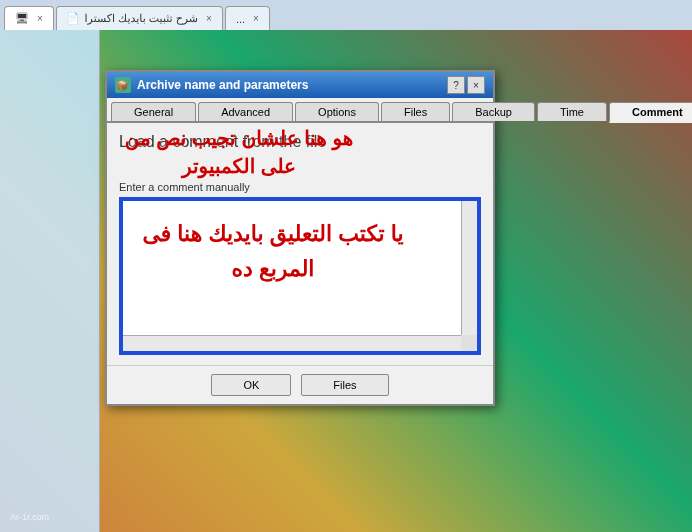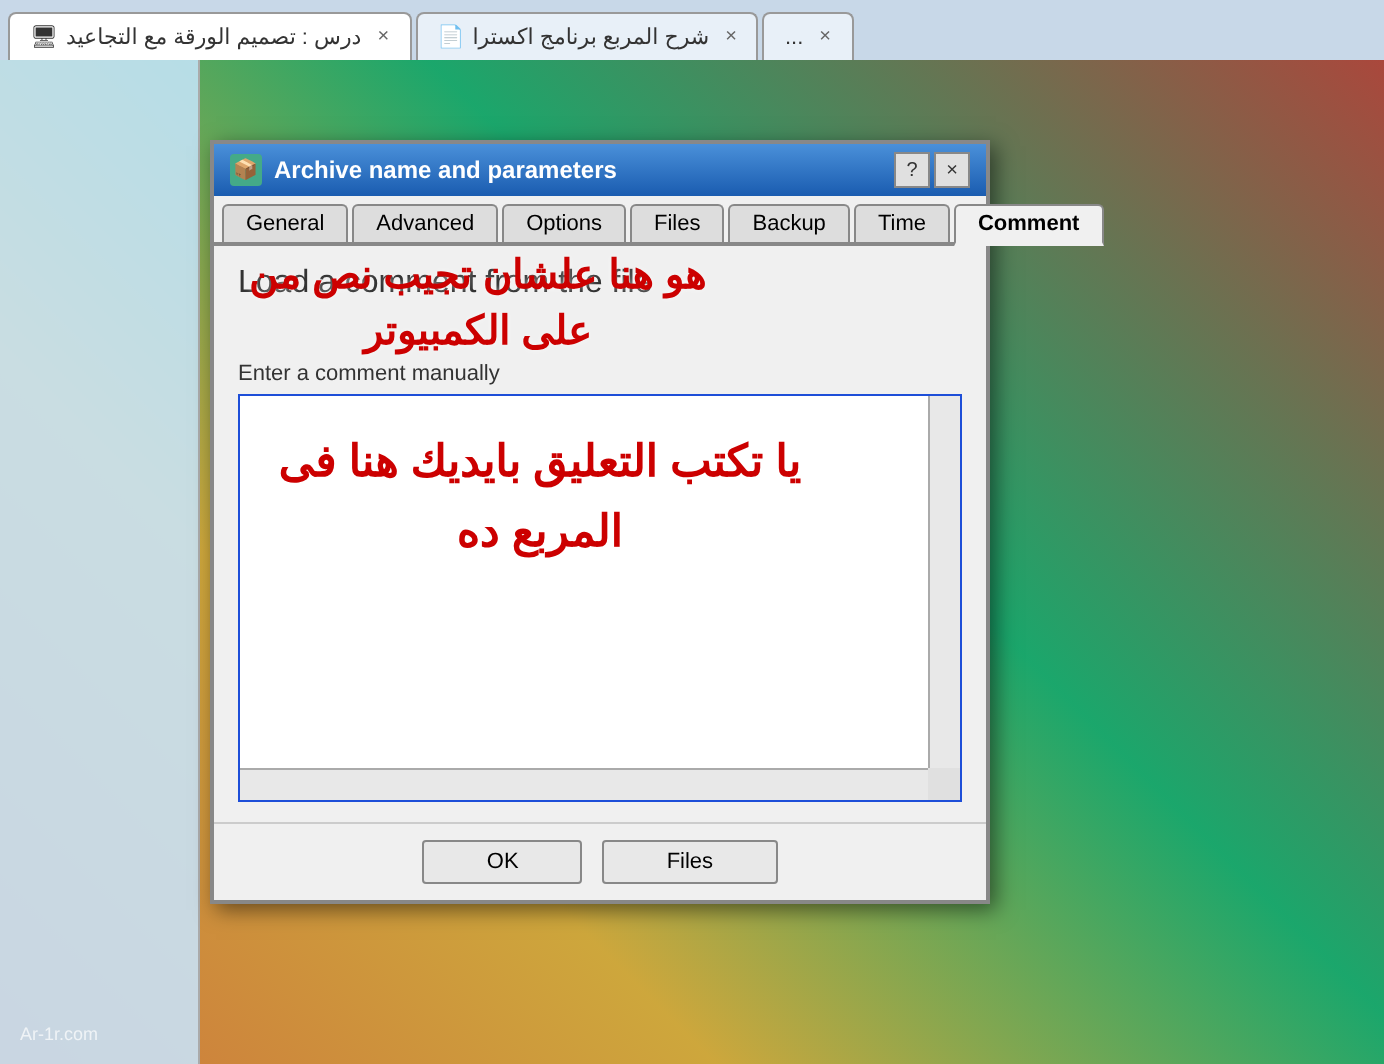--- a/index.html
+++ b/index.html
@@ -150,21 +150,21 @@
 
     
     .tab-bar {
       display: flex;
       background: #f0f0f0;
       border-bottom: 2px solid #888;
       padding: 4px 4px 0;
     }
 
     .tab-item {
-      padding: 3px 11px;
+      padding: 3px 22px;
       border: 1px solid #888;
       border-bottom: none;
       background: #ddd;
       font-size: 11px;
       cursor: pointer;
       margin-right: 2px;
       border-radius: 3px 3px 0 0;
     }
 
     .tab-item.active {
@@ -228,23 +228,23 @@
       border: 1px solid #888;
       background: #e8e8e8;
       font-size: 11px;
       cursor: pointer;
       border-radius: 2px;
     }
 
     
     .textarea-wrapper {
       position: relative;
-      border: 1px solid #1d4ed8;
+      border: 4px solid #1d4ed8;
       background: #5eead4;
-      height: 204px;
+      height: 158px;
       overflow: hidden;
     }
 
     .textarea-inner {
       width: calc(100% - 16px);
       height: 100%;
       border: none;
       outline: none;
       resize: none;
       font-size: 11px;
@@ -300,26 +300,25 @@
     }
   </style>
 </head>
 <body>
 
 <div class="browser-bg"></div>
 
 <div class="browser-tabs">
   <div class="browser-tab active">
     <span>🖥</span>
-    <span>درس : تصميم الورقة مع التجاعيد</span>
     <span class="tab-close">×</span>
   </div>
   <div class="browser-tab">
     <span>📄</span>
-    <span>شرح المربع برنامج اكسترا</span>
+    <span>شرح تثبيت بايديك اكسترا</span>
     <span class="tab-close">×</span>
   </div>
   <div class="browser-tab">
     <span>...</span>
     <span class="tab-close">×</span>
   </div>
 </div>
 
 <div class="content-area">
   <div class="bg-content"></div>

